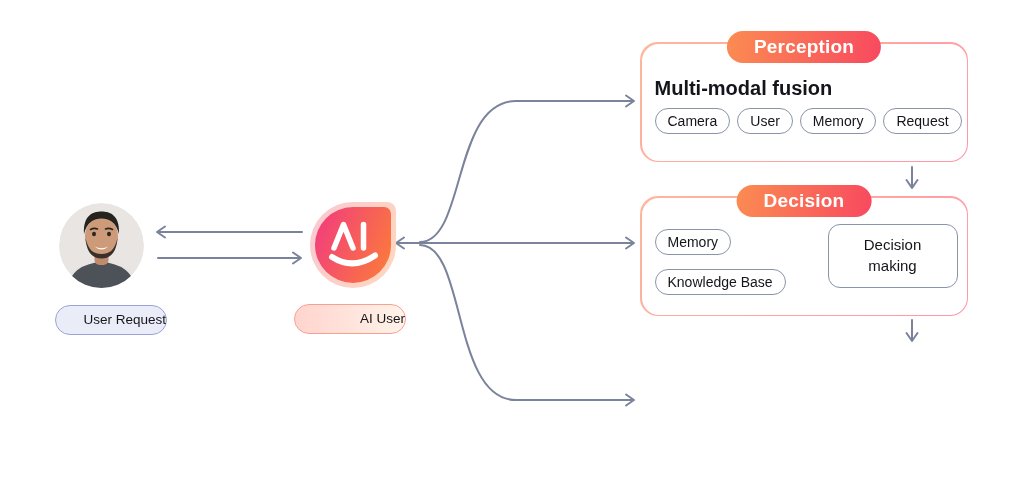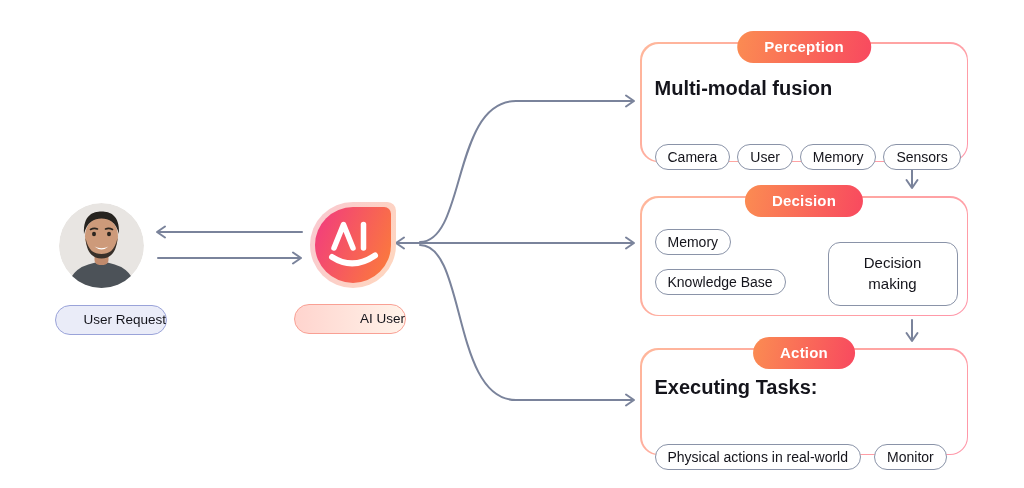--- a/index.html
+++ b/index.html
@@ -15,25 +15,25 @@
   body{background:#fff;font-family:"Liberation Sans","DejaVu Sans",sans-serif;color:var(--text);}
   .canvas{position:relative;width:1024px;height:488px;background:#fff;overflow:hidden;}
   .connectors{position:absolute;left:0;top:0;width:1024px;height:488px;}
 
   
   .gbox{position:absolute;background:linear-gradient(135deg,var(--box_a),var(--box_b));border-radius:18px;padding:1.5px;}
   .gbox-inner{position:relative;width:100%;height:100%;background:#fff;border-radius:17px;}
   .header-pill{position:absolute;top:-13px;left:50%;transform:translateX(-50%);
     height:32px;line-height:32px;padding:0 27px;border-radius:16px;white-space:nowrap;
     background:linear-gradient(100deg,var(--hdr_a),var(--hdr_b));
-    color:#fff;font-size:15px;font-weight:700;letter-spacing:.2px;z-index:3;}
+    color:#fff;font-size:19px;font-weight:700;letter-spacing:.2px;z-index:3;}
   .subtitle{position:absolute;left:13px;font-size:20px;font-weight:600;color:var(--text);white-space:nowrap;}
   .pill{display:inline-block;background:#fff;border:1.5px solid var(--pill_border);
     border-radius:999px;padding:4px 12px;font-size:14px;font-weight:500;color:var(--text);white-space:nowrap;}
-  .pill-row{position:absolute;left:13px;display:flex;gap:7px;margin-top:36px;}
+  .pill-row{position:absolute;left:13px;display:flex;gap:7px;}
   .pill-abs{position:absolute;}
   .decision-box{position:absolute;border:1.5px solid var(--pill_border);border-radius:12px;
     display:flex;align-items:center;justify-content:center;text-align:center;
     font-size:15px;font-weight:500;color:var(--text);padding:0 14px;line-height:1.35;}
 
   
   .avatar{position:absolute;left:59px;top:203px;width:85px;height:85px;border-radius:50%;overflow:hidden;}
   .entity-label{position:absolute;height:30px;line-height:27px;text-align:right;border-radius:999px;
     font-size:13.5px;font-weight:500;color:var(--text);}
   .label-user{left:55px;top:305px;width:112px;background:#EAECF8;border:1.5px solid #9AA3D9;}
@@ -110,38 +110,28 @@
   <div class="entity-label label-agent">AI User</div>
 
   <div class="gbox" style="left:640px;top:42px;width:328px;height:120px">
     <div class="gbox-inner">
       <div class="header-pill">Perception</div>
       <div class="subtitle" style="top:33px">Multi-modal fusion</div>
       <div class="pill-row" style="top:64px">
         <span class="pill">Camera</span>
         <span class="pill">User</span>
         <span class="pill">Memory</span>
-        <span class="pill">Sensors</span>
+        <span class="pill">Request</span>
       </div>
     </div>
   </div>
 
   <div class="gbox" style="left:640px;top:196px;width:328px;height:120px">
     <div class="gbox-inner">
       <div class="header-pill">Decision</div>
       <span class="pill pill-abs" style="left:13px;top:31px">Memory</span>
       <span class="pill pill-abs" style="left:13px;top:71px">Knowledge Base</span>
-      <div class="decision-box" style="left:186px;top:44px;width:130px;height:64px">Decision making</div>
+      <div class="decision-box" style="left:186px;top:26px;width:130px;height:64px">Decision making</div>
     </div>
   </div>
 
-  <div class="gbox" style="left:640px;top:348px;width:328px;height:107px">
-    <div class="gbox-inner">
-      <div class="header-pill">Action</div>
-      <div class="subtitle" style="top:26px">Executing Tasks:</div>
-      <div class="pill-row" style="top:58px;gap:13px">
-        <span class="pill">Physical actions in real-world</span>
-        <span class="pill">Monitor</span>
-      </div>
-    </div>
-  </div>
 
 </div>
 
 </body></html>

